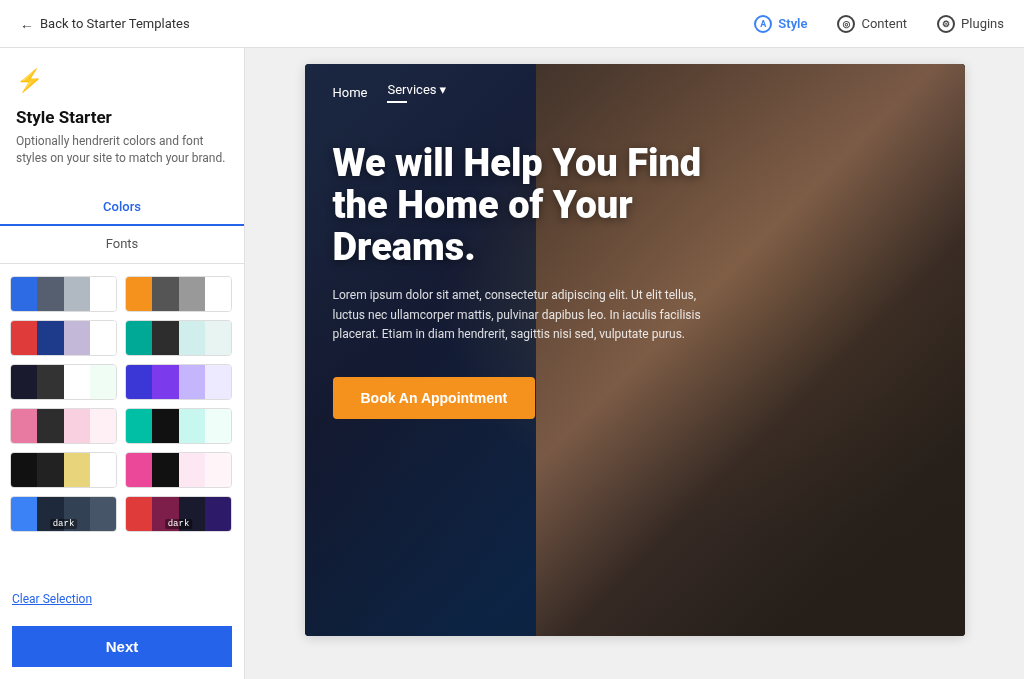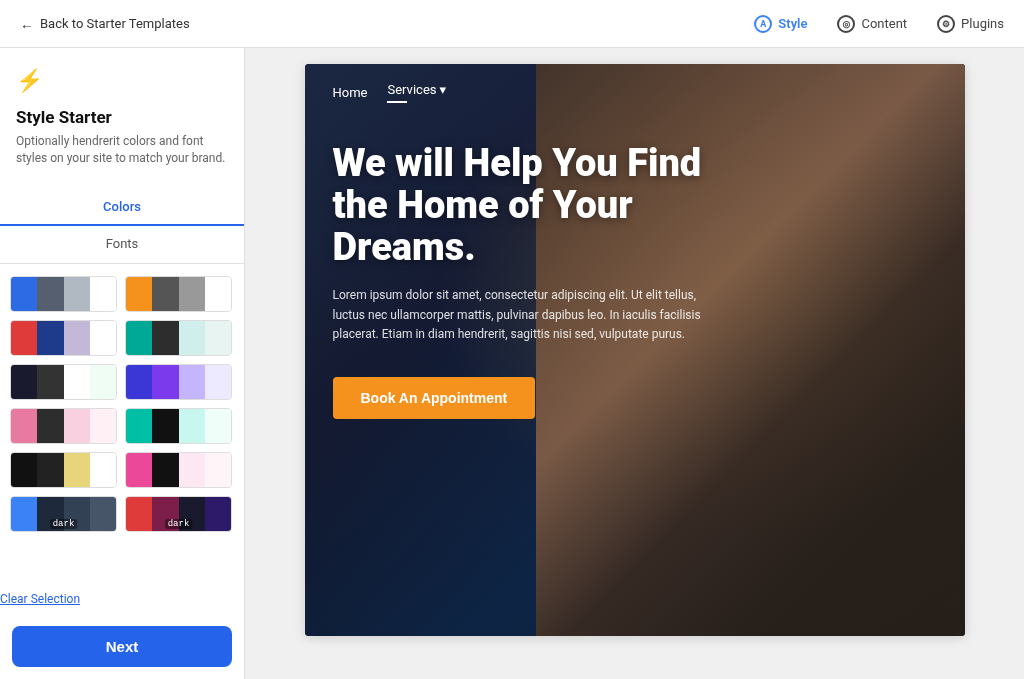--- a/index.html
+++ b/index.html
@@ -145,34 +145,34 @@
       transform: translateX(-50%);
       font-size: 9px;
       color: #fff;
       background: rgba(0,0,0,0.4);
       padding: 0 3px;
       border-radius: 2px;
       white-space: nowrap;
     }
 
     .clear-selection {
-      padding: 4px 0 12px;
+      padding: 4px 12px 12px;
       font-size: 12px;
       color: #2563eb;
       cursor: pointer;
       text-decoration: underline;
     }
 
     
     .next-btn {
       margin: 8px 12px 12px;
       background: #2563eb;
       color: #fff;
       border: none;
-      border-radius: 8px;
+      border-radius: 0;
       padding: 12px;
       font-size: 15px;
       font-weight: 600;
       cursor: pointer;
       text-align: center;
     }
 
     
     .preview-area {
       flex: 1;

